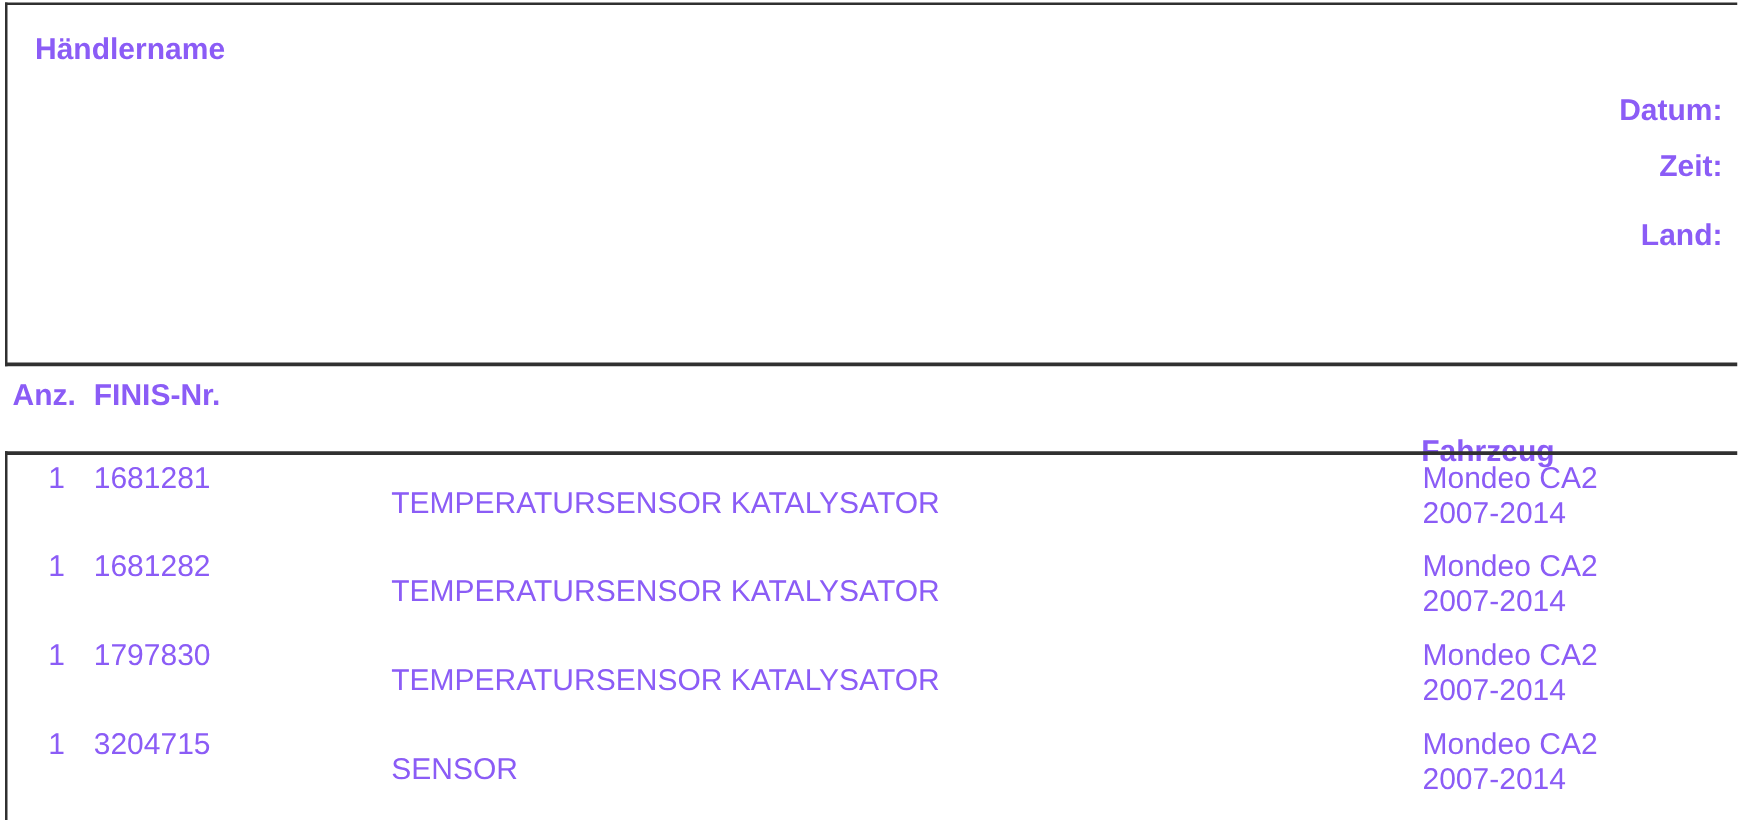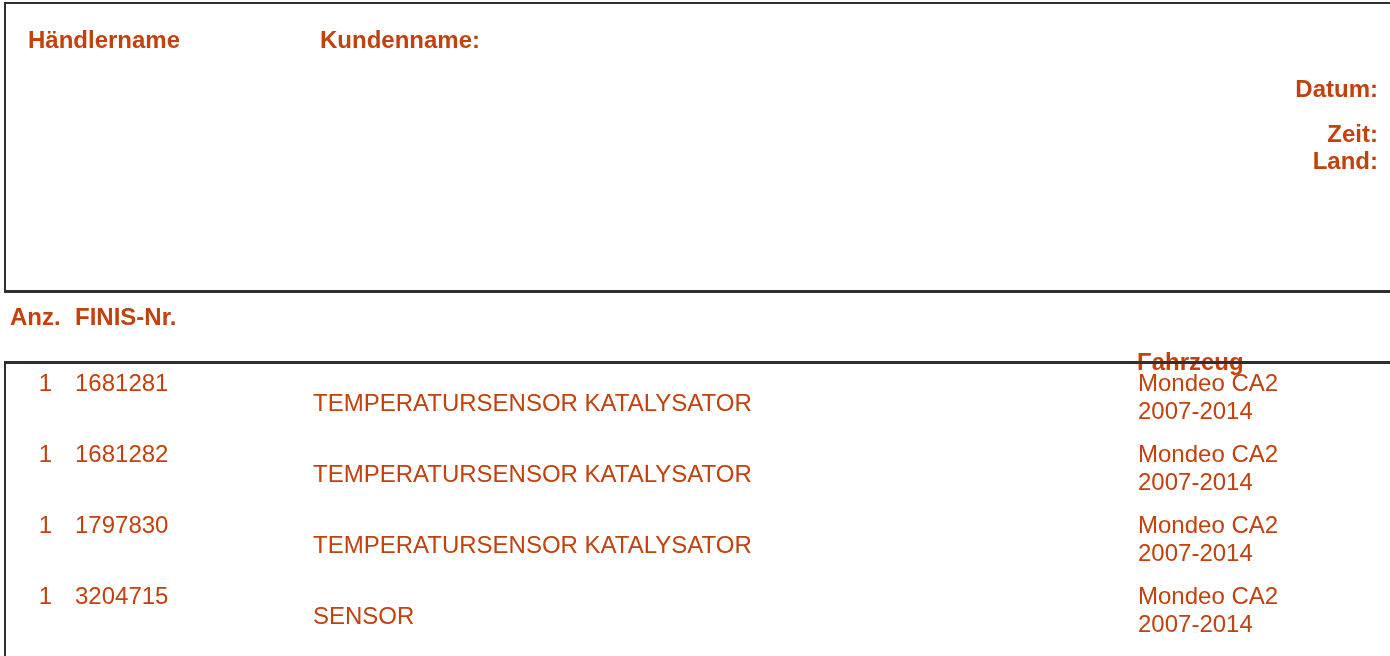--- a/index.html
+++ b/index.html
@@ -7,21 +7,21 @@
     padding: 0;
     background: #ffffff;
     overflow: hidden;
   }
   .page {
     position: relative;
     width: 1390px;
     height: 656px;
     background: #ffffff;
     font-family: "Liberation Sans", "DejaVu Sans", sans-serif;
-    color: #c2410c;
+    color: #8b5cf6;
     font-size: 24px;
     line-height: 1;
     overflow: hidden;
   }
   
   .customer-box {
     position: absolute;
     top: 2px;
     left: 4px;
     width: 1392px;              
@@ -82,25 +82,24 @@
   .cell-vehicle  { left: 1132px; }
 </style>
 </head>
 <body>
 
 <div class="page">
 
   <div class="customer-box"></div>
 
   <div class="lbl" style="left:28px;  top:28px;">Händlername</div>
-  <div class="lbl" style="left:320px; top:28px;">Kundenname:</div>
 
   <div class="lbl-right" style="top:77px;text-align:right;">Datum:</div>
   <div class="lbl-right" style="top:122px;">Zeit:</div>
-  <div class="lbl-right" style="top:149px;">Land:</div>
+  <div class="lbl-right" style="top:177px;">Land:</div>
 
   <div class="col-head" style="left:10px;">Anz.</div>
   <div class="col-head" style="left:75px;">FINIS-Nr.</div>
   <div class="col-head" style="left:1137px;margin-top:45px;">Fahrzeug</div>
 
   <div class="items-box">
     <div class="rows">
 
         <div class="item-row">
           <div class="cell cell-qty">1</div>

